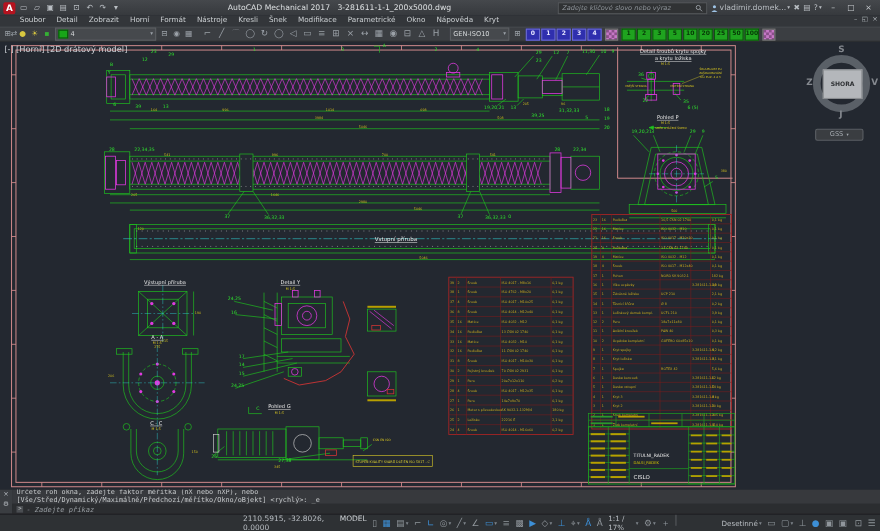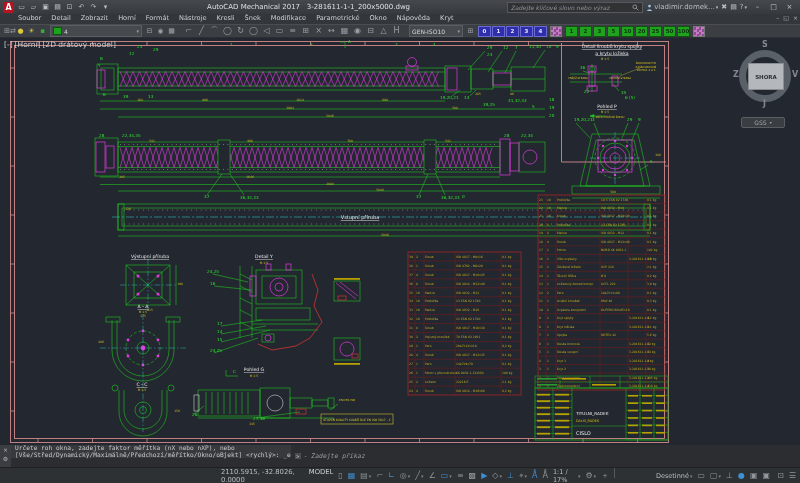--- a/index.html
+++ b/index.html
@@ -51,21 +51,21 @@
     border:1px solid #8b8e92;color:#2f3235;font-size:5.5px;display:flex;align-items:center;
     justify-content:center;font-weight:bold;}
   .vdir{position:absolute;color:#85898f;font-size:8px;font-weight:bold;}
   .gssbtn{position:absolute;left:741px;top:79px;width:42px;height:9px;background:#3a3d41;
     border:1px solid #5a5e63;border-radius:2px;color:#a6abb1;font-size:6px;display:flex;
     align-items:center;justify-content:center;gap:3px;z-index:3;}
   
   .cmdwrap{height:22px;display:flex;flex:0 0 auto;background:#2b2d30;}
   .cmdstrip{width:11px;background:#3a3d41;display:flex;flex-direction:column;align-items:center;
     color:#b6bbc0;font-size:6px;gap:2px;padding-top:1px;}
-  .cmdmain{flex:1;display:flex;flex-direction:row;}
+  .cmdmain{flex:1;display:flex;flex-direction:column;}
   .cmdhist{background:#37393d;color:#c6c9cb;font-family:"DejaVu Sans Mono",monospace;font-size:6.2px;
     line-height:6.6px;padding:0 0 0 4px;height:13px;}
   .cmdin{flex:1;background:#2b2d30;display:flex;align-items:center;gap:3px;padding-left:4px;
     color:#989da2;font-size:6.4px;font-style:italic;font-family:"DejaVu Sans Mono",monospace;}
   .cmdicn{width:6px;height:6px;background:#4a4d51;color:#c6c9cb;font-size:5px;font-style:normal;
     display:flex;align-items:center;justify-content:center;}
   
   .statusbar{height:16px;background:#2e3134;border-top:1px solid #1e2023;display:flex;
     color:#b9bec3;font-size:6.8px;gap:5px;padding:0 4px;flex:0 0 auto;box-sizing:border-box;}
   .sb-sp{width:268px;}

